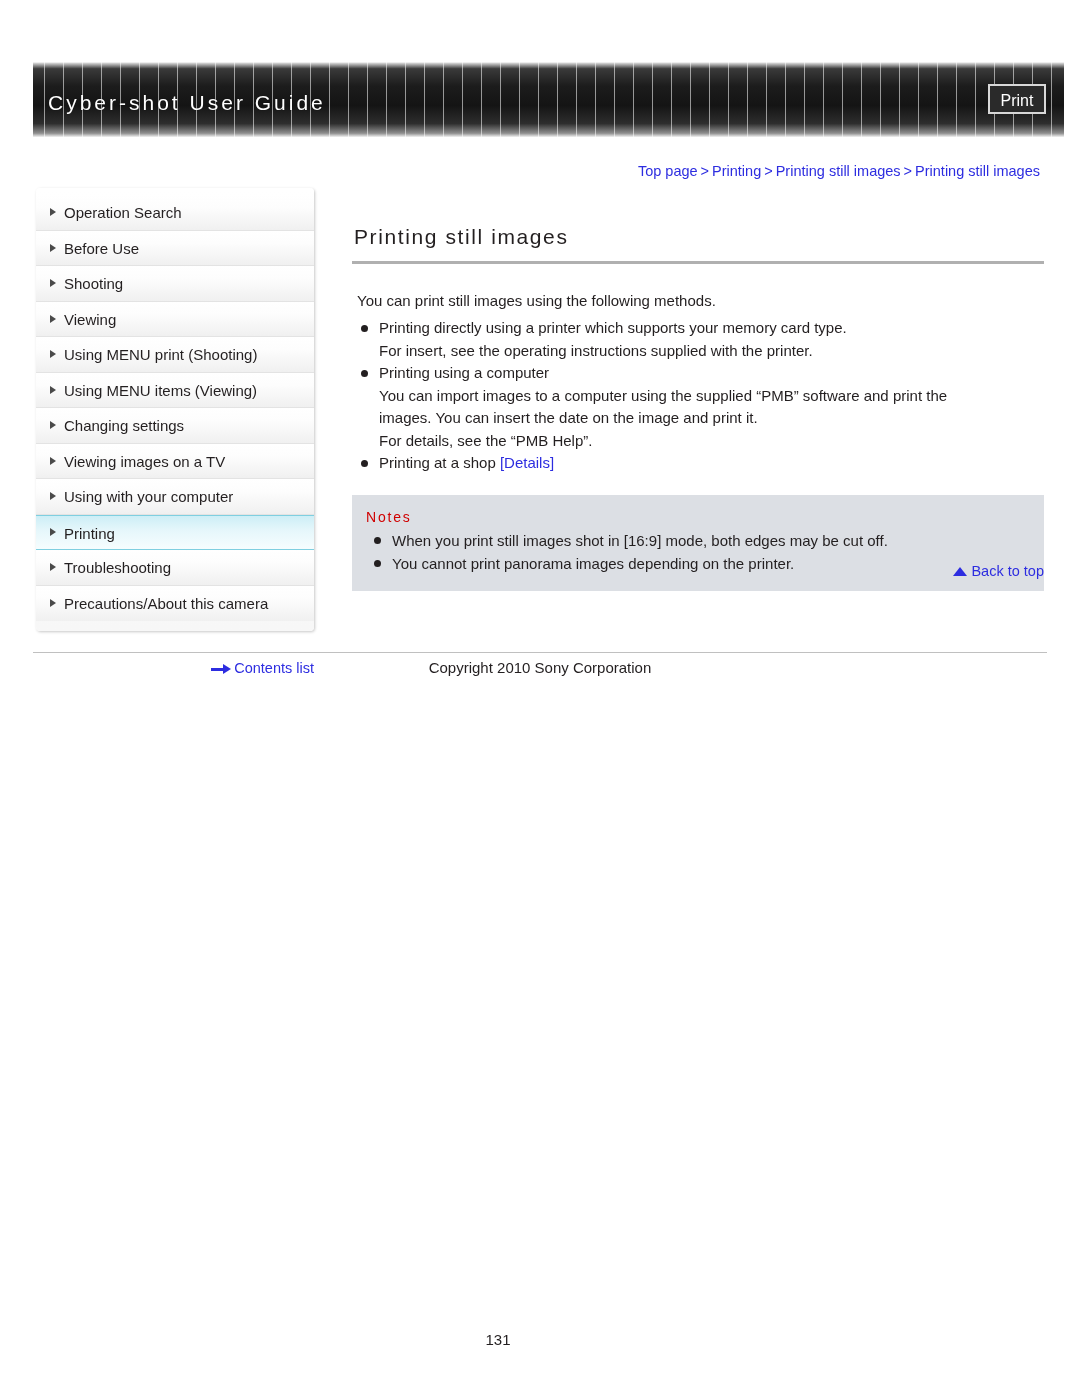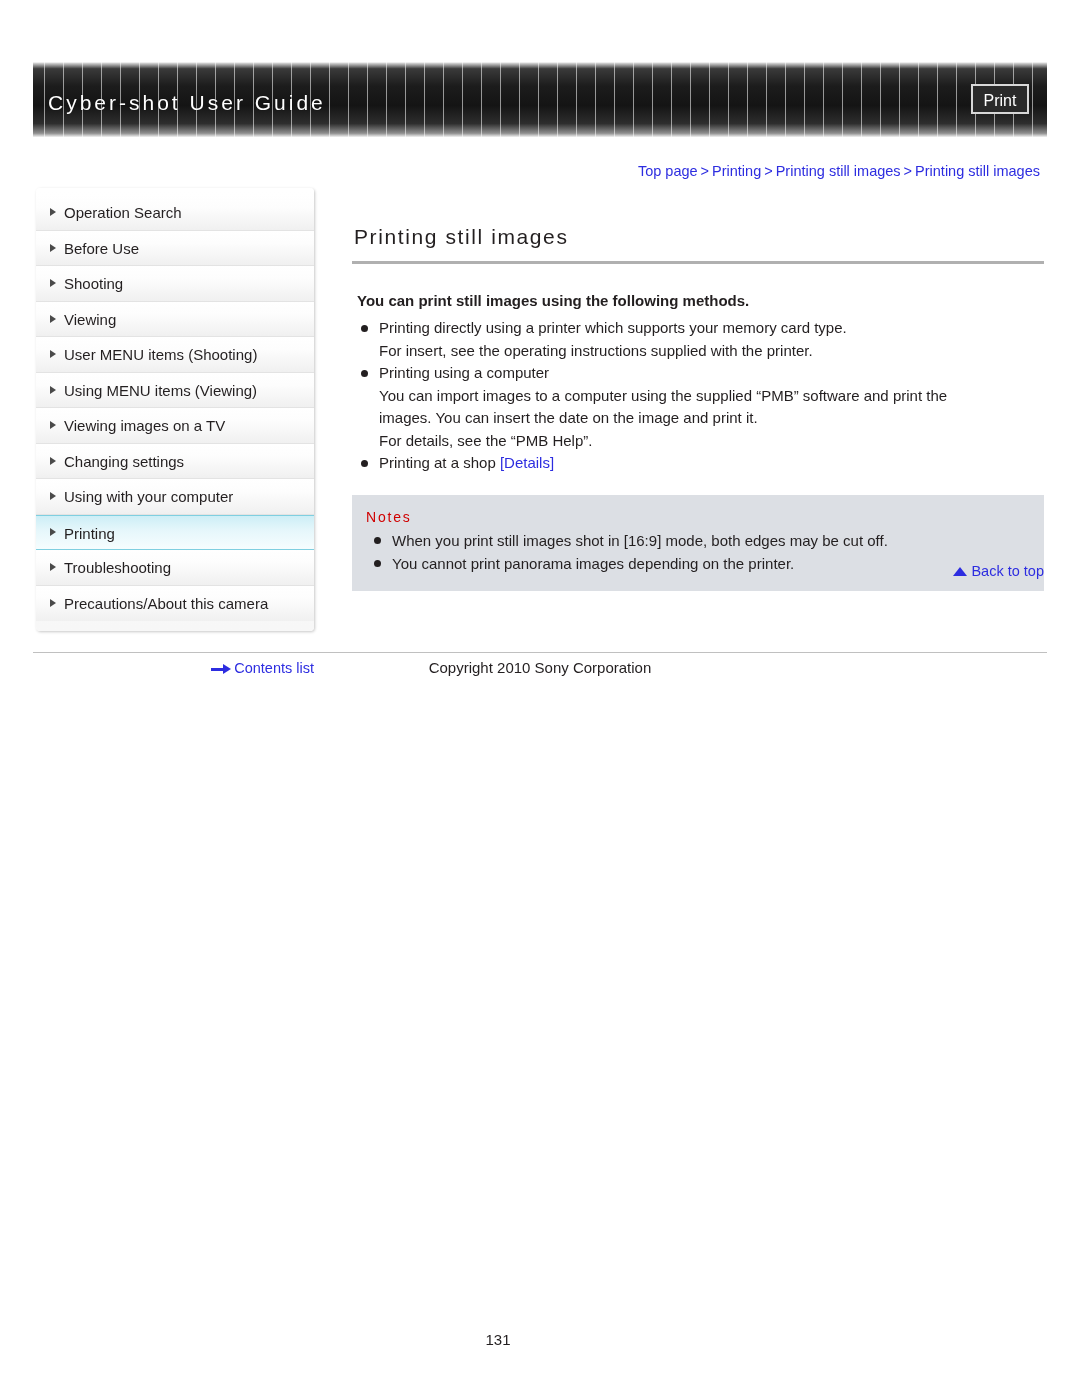--- a/index.html
+++ b/index.html
@@ -42,20 +42,21 @@
       linear-gradient(to bottom,
         #ffffff 0%,
         #c9c9c9 2%,
         #3a3a3a 9%,
         #1c1c1c 32%,
         #141414 58%,
         #2e2e2e 82%,
         #8f8f8f 95%,
         #f2f2f2 100%);
     overflow: hidden;
+    padding-left: 17px;
   }
   .header-title {
     position: absolute;
     left: 15px;
     top: 29px;
     font-size: 21px;
     letter-spacing: 3px;
     color: #ffffff;
     font-weight: normal;
     white-space: nowrap;
@@ -185,21 +186,20 @@
   .title-rule {
     height: 3px;
     background: #b0b0b0;
     width: 692px;
     margin-bottom: 26px;
   }
   .intro {
     font-size: 15px;
     line-height: 22px;
     margin: 0 0 5px 5px;
-    font-weight: bold;
   }
   ul.methods {
     list-style: none;
     margin: 0;
     padding: 0 0 0 5px;
   }
   ul.methods > li {
     position: relative;
     padding-left: 22px;
     font-size: 15px;
@@ -340,33 +340,33 @@
     <div class="nav-item">
       <span class="tri"></span>
       <span>Shooting</span>
     </div>
     <div class="nav-item">
       <span class="tri"></span>
       <span>Viewing</span>
     </div>
     <div class="nav-item">
       <span class="tri"></span>
-      <span>User MENU items (Shooting)</span>
+      <span>Using MENU print (Shooting)</span>
     </div>
     <div class="nav-item">
       <span class="tri"></span>
       <span>Using MENU items (Viewing)</span>
     </div>
     <div class="nav-item">
       <span class="tri"></span>
+      <span>Changing settings</span>
+    </div>
+    <div class="nav-item">
+      <span class="tri"></span>
       <span>Viewing images on a TV</span>
-    </div>
-    <div class="nav-item">
-      <span class="tri"></span>
-      <span>Changing settings</span>
     </div>
     <div class="nav-item">
       <span class="tri"></span>
       <span>Using with your computer</span>
     </div>
     <div class="nav-item active">
       <span class="tri"></span>
       <span>Printing</span>
     </div>
     <div class="nav-item">

